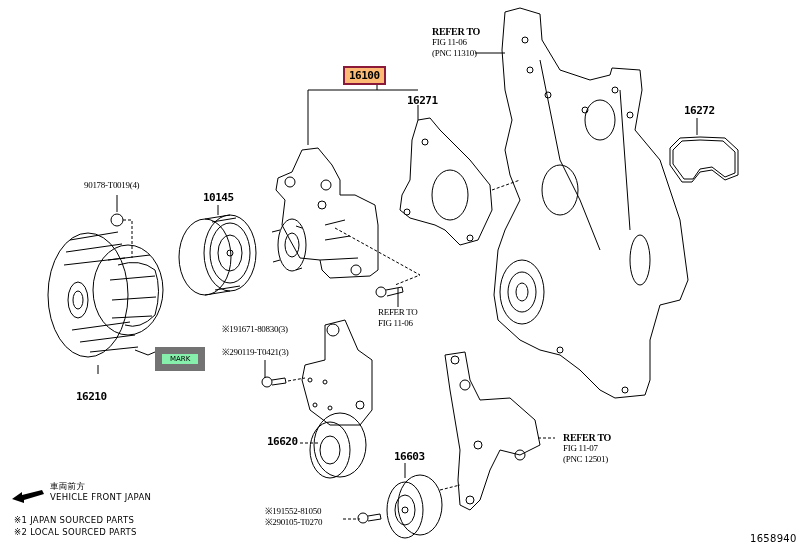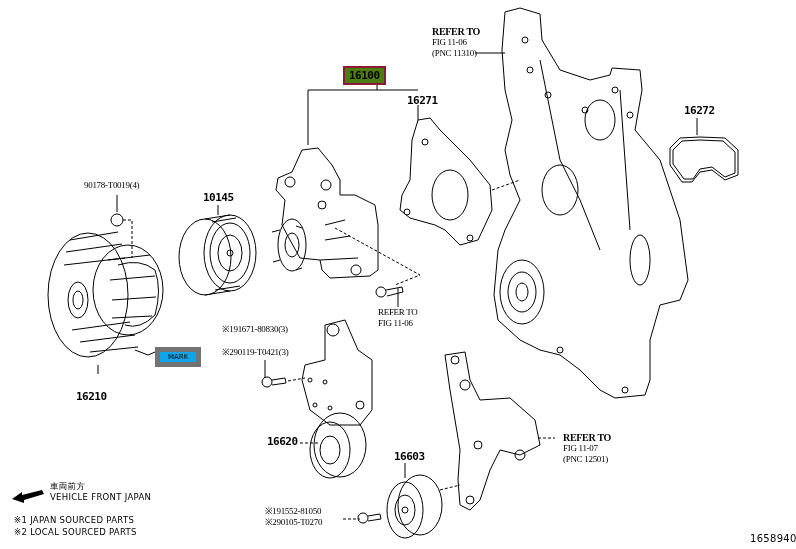--- a/index.html
+++ b/index.html
@@ -1,23 +1,23 @@
 <!DOCTYPE html>
 <html><head>
 <meta charset="utf-8">
 <style>
   html, body { margin:0; padding:0; background:#ffffff; }
   body { width:796px; height:549px; position:relative; overflow:hidden; font-family:"DejaVu Sans Mono", monospace; }
   svg#diagram { position:absolute; left:0; top:0; width:796px; height:549px; }
   .lbl { position:absolute; font-family:Liberation Serif, serif; font-size:10px; color:#000; white-space:pre; line-height:11px; font-weight:bold; letter-spacing:-0.3px; }
   .lbl.thin { font-weight:normal; font-size:9px; }
   .pn { position:absolute; font-family:"DejaVu Sans Mono", monospace; font-size:11px; font-weight:bold; color:#000; letter-spacing:-0.5px; cursor:pointer; }
-  .pn-hl { position:absolute; border:2px solid #8b1a3a; padding:1px 4px; background:#4d7c0f; }
+  .pn-hl { position:absolute; border:2px solid #8b1a3a; padding:1px 4px; background:#fdba74; }
   .legend { position:absolute; font-family:"DejaVu Sans", sans-serif; font-size:8.5px; color:#000; white-space:pre; line-height:11px; letter-spacing:0.3px; }
-  .mark-box { position:absolute; border:5px solid #737373; font-family:"DejaVu Sans", sans-serif; font-size:7px; padding:1px 8px; background:#0ea5e9; }
+  .mark-box { position:absolute; border:7px solid #737373; font-family:"DejaVu Sans", sans-serif; font-size:7px; padding:1px 8px; background:#86efac; }
   .ill { fill:none; stroke:#000; stroke-width:1; }
   .dash { fill:none; stroke:#000; stroke-width:1; stroke-dasharray:3 2; }
   .leader { stroke:#000; stroke-width:1; fill:none; }
 </style>
 </head>
 <body>
 
 <svg id="diagram" viewBox="0 0 796 549">
 
   <g>

